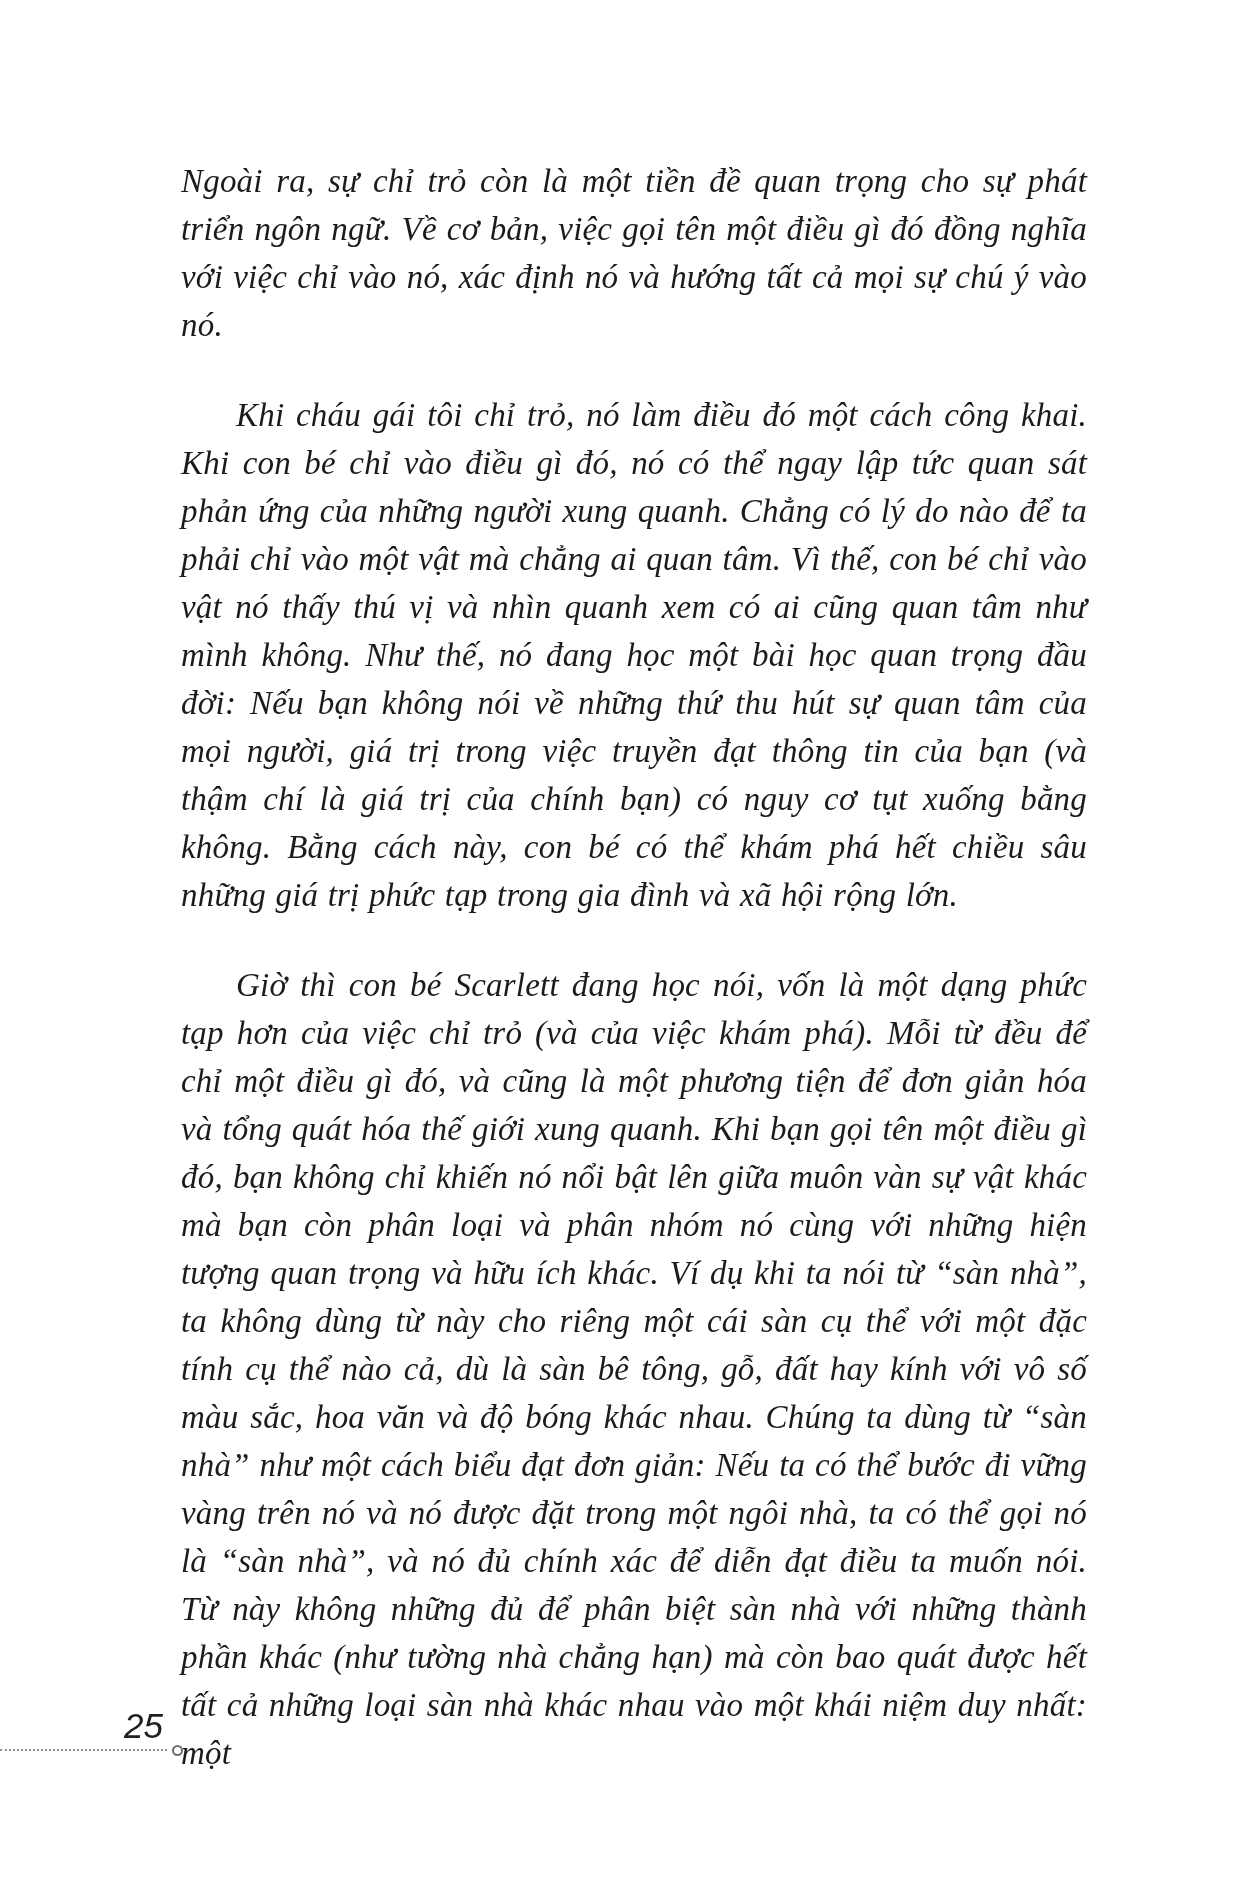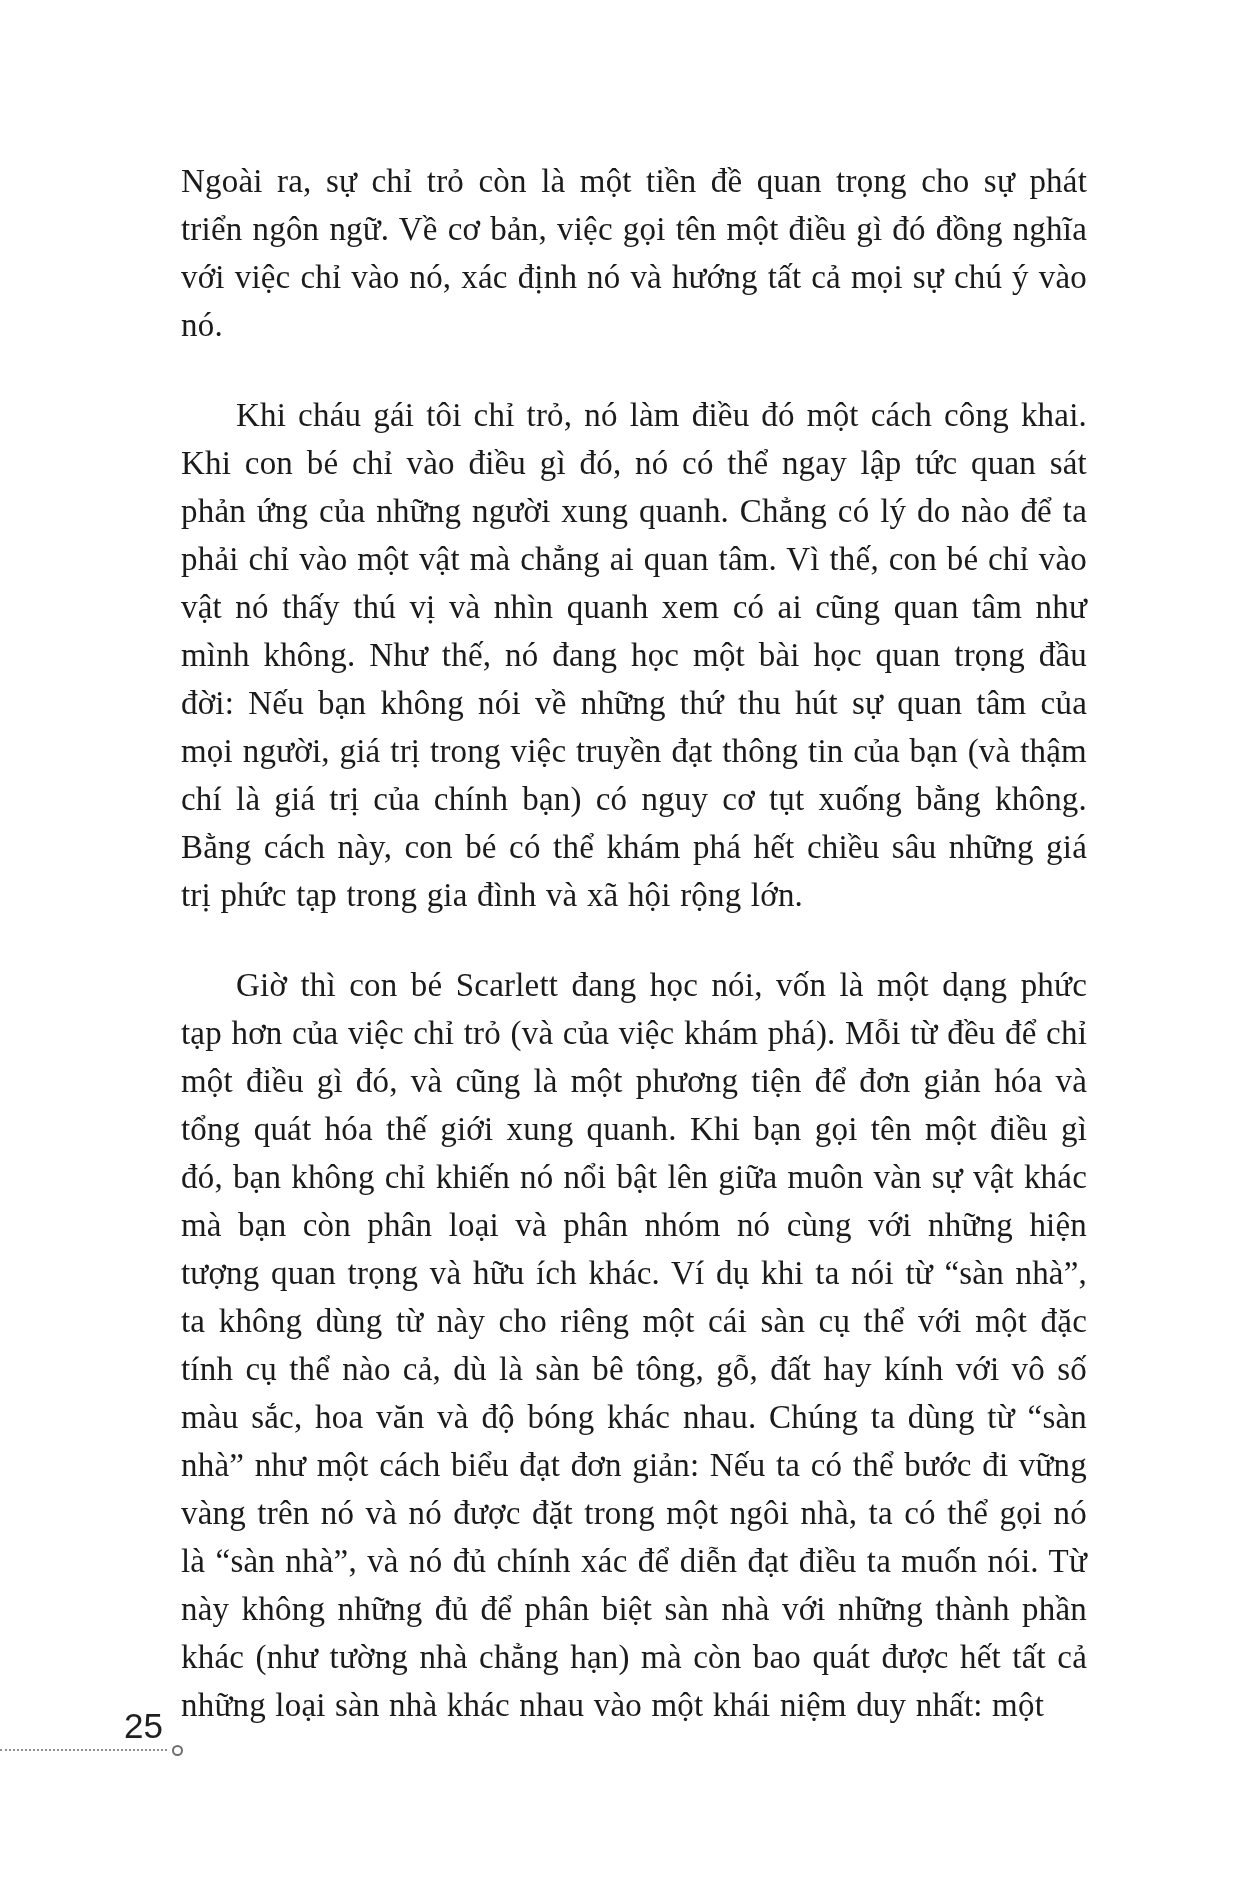--- a/index.html
+++ b/index.html
@@ -11,20 +11,21 @@
     height: 1898px;
     position: relative;
     background: #ffffff;
     overflow: hidden;
     font-family: "Liberation Serif", serif;
   }
   .scan-page {
     position: absolute;
     inset: 0;
     background: #ffffff;
+    font-style: italic;
   }
   
   .text-block {
     position: absolute;
     left: 181px;
     top: 157px;
     width: 906px;
     color: #1b1b1b;
     font-size: 33px;
     line-height: 48px;

